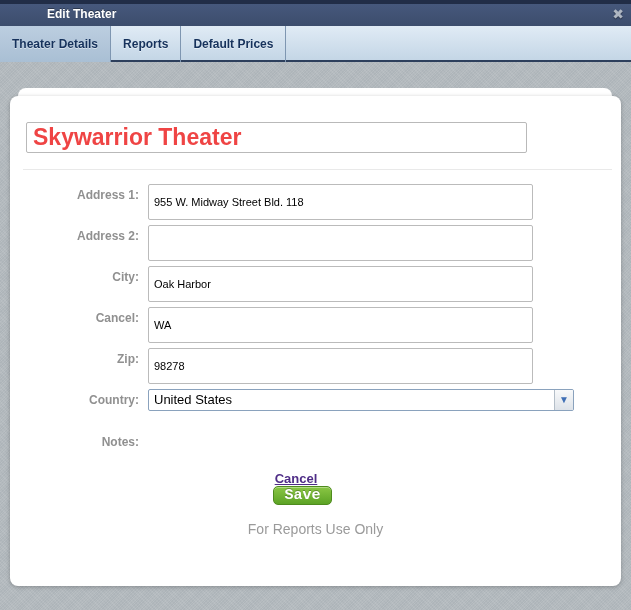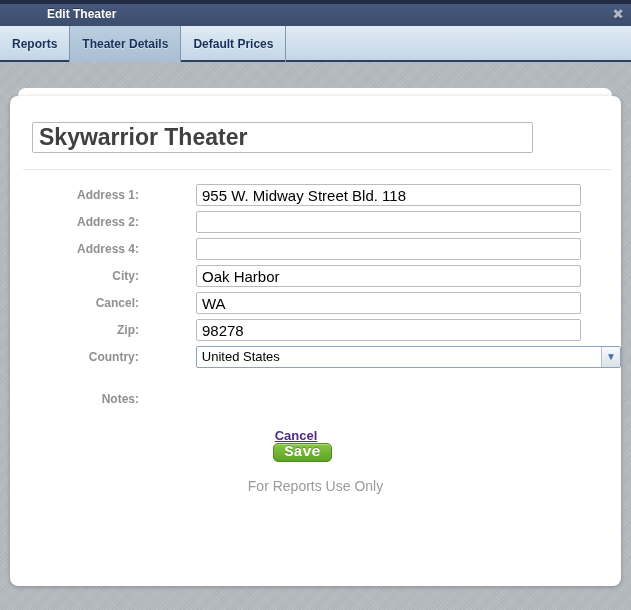--- a/index.html
+++ b/index.html
@@ -55,38 +55,38 @@
     position: absolute; left: 18px; top: 88px; width: 594px; height: 18px;
     background: #ffffff; border-radius: 8px 8px 0 0;
   }
   .card {
     position: absolute; left: 10px; top: 96px; width: 611px; height: 490px;
     background: #ffffff; border-radius: 8px;
     box-shadow: 0 1px 4px rgba(0,0,0,.25);
   }
 
   .name-input {
-    display: block; margin: 26px 0 0 22px; width: 501px; height: 31px;
+    display: block; margin: 26px 0 0 16px; width: 501px; height: 31px;
     border: 1px solid #b9b9b9; border-radius: 2px;
     font-family: "Liberation Sans", sans-serif;
-    font-size: 23px; font-weight: bold; color: #404040;
+    font-size: 23px; font-weight: bold; color: #ef4444;
     padding: 0 6px; outline: none;
   }
   .divider {
     margin: 16px 9px 14px 13px; border-top: 1px solid #e9e9e9; height: 0;
   }
 
-  .form-row { display: flex; align-items: flex-start; margin-bottom: 5px; padding-left: 8px; gap: 48px; }
+  .form-row { display: flex; align-items: flex-start; margin-bottom: 5px; padding-left: 8px; }
   .form-row label {
     width: 130px; text-align: right; padding-right: 9px;
     font-size: 12px; font-weight: bold; color: #909090; line-height: 22px;
   }
   .form-row input[type="text"] {
-    width: 385px; height: 22px; border: 1px solid #bbbbbb; border-radius: 2px;
-    font-family: "Liberation Sans", sans-serif; font-size: 15px; color: #000;
+    width: 385px; height: 36px; border: 1px solid #bbbbbb; border-radius: 2px;
+    font-family: "Liberation Sans", sans-serif; font-size: 11px; color: #000;
     padding: 0 5px; outline: none;
   }
   .form-row textarea {
     width: 385px; height: 58px; border: 1px solid #bbbbbb; border-radius: 2px;
     font-family: "Liberation Sans", sans-serif; font-size: 13px; color: #000;
     padding: 2px 5px; resize: none; outline: none;
   }
   .row-notes { margin-top: 20px; }
 
   .fake-select {
@@ -130,22 +130,22 @@
 </style>
 </head>
 <body>
 
 <div class="titlebar">
   <span class="titlebar-text">Edit Theater</span>
   <span class="close-x">✖</span>
 </div>
 
 <div class="tabbar">
+  <div class="tab active">Theater Details</div>
   <div class="tab">Reports</div>
-  <div class="tab active">Theater Details</div>
   <div class="tab">Default Prices</div>
 </div>
 
 <div class="card-topstrip"></div>
 
 <div class="card">
 
   <input type="text" class="name-input" value="Skywarrior Theater" style="">
 
   <div class="divider"></div>
@@ -154,24 +154,20 @@
     <label>Address 1:</label>
     <input type="text" value="955 W. Midway Street Bld. 118" style="">
   </div>
 
   <div class="form-row">
     <label>Address 2:</label>
     <input type="text" value="" style="">
   </div>
 
 
-  <div class="form-row">
-    <label>Address 4:</label>
-    <input type="text" value="" style="">
-  </div>
 
   <div class="form-row">
     <label>City:</label>
     <input type="text" value="Oak Harbor" style="">
   </div>
 
   <div class="form-row">
     <label>Cancel:</label>
     <input type="text" value="WA" style="">
   </div>

